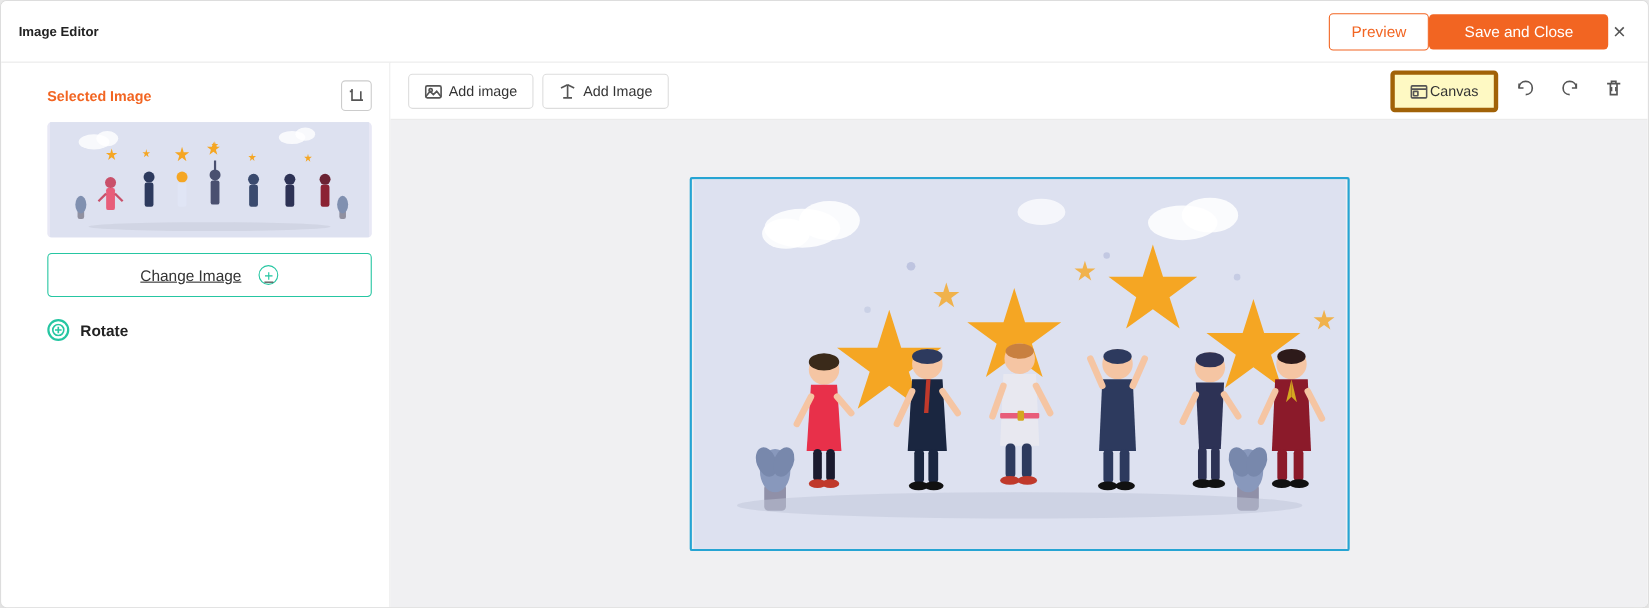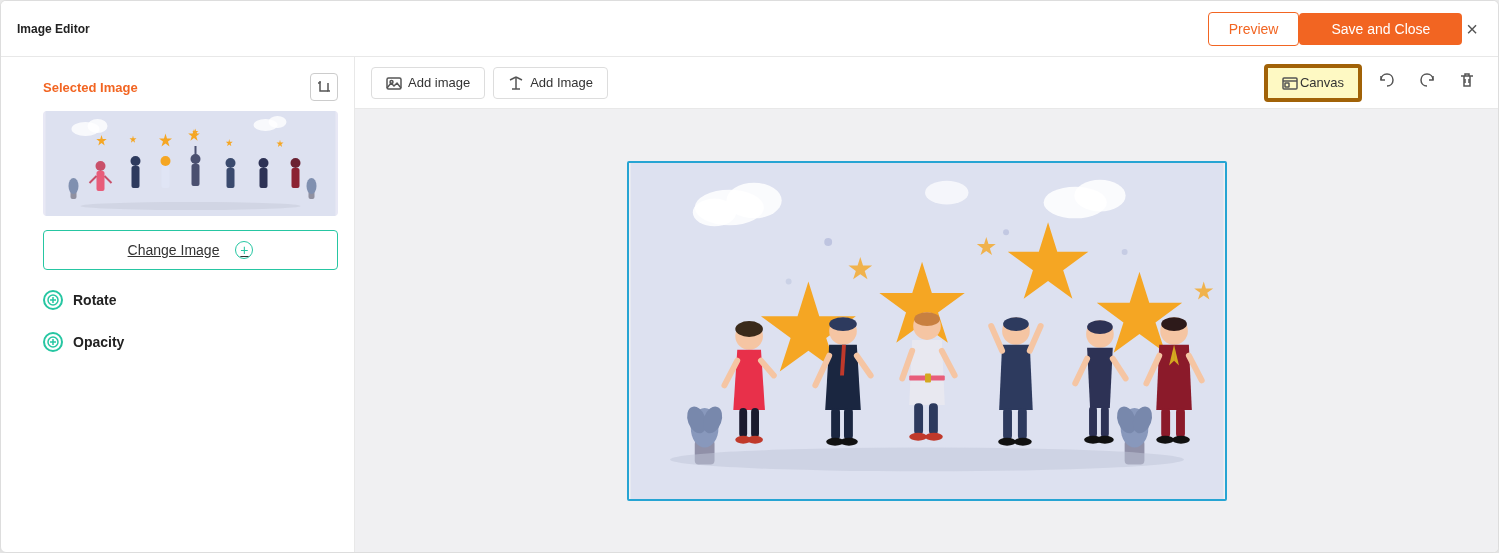--- a/index.html
+++ b/index.html
@@ -348,30 +348,20 @@
         <div class="property-icon">
           <svg width="12" height="12" viewBox="0 0 12 12" fill="none">
             <circle cx="6" cy="6" r="5" stroke="#26c6a2" stroke-width="1.5"></circle>
             <line x1="6" y1="3" x2="6" y2="9" stroke="#26c6a2" stroke-width="1.5"></line>
             <line x1="3" y1="6" x2="9" y2="6" stroke="#26c6a2" stroke-width="1.5"></line>
           </svg>
         </div>
         <span class="property-label">Rotate</span>
       </div>
 
-      <div class="property-row">
-        <div class="property-icon">
-          <svg width="12" height="12" viewBox="0 0 12 12" fill="none">
-            <circle cx="6" cy="6" r="5" stroke="#26c6a2" stroke-width="1.5"></circle>
-            <line x1="6" y1="3" x2="6" y2="9" stroke="#26c6a2" stroke-width="1.5"></line>
-            <line x1="3" y1="6" x2="9" y2="6" stroke="#26c6a2" stroke-width="1.5"></line>
-          </svg>
-        </div>
-        <span class="property-label">Opacity</span>
-      </div>
     </div>
 
     <div class="editor-area">
 
       <div class="toolbar">
         <div class="toolbar-left">
           <button class="toolbar-btn">
             <svg width="16" height="16" viewBox="0 0 16 16" fill="none" stroke="#555" stroke-width="1.5">
               <rect x="1" y="3" width="14" height="11" rx="1.5"></rect>
               <circle cx="5.5" cy="7" r="1.5"></circle>

